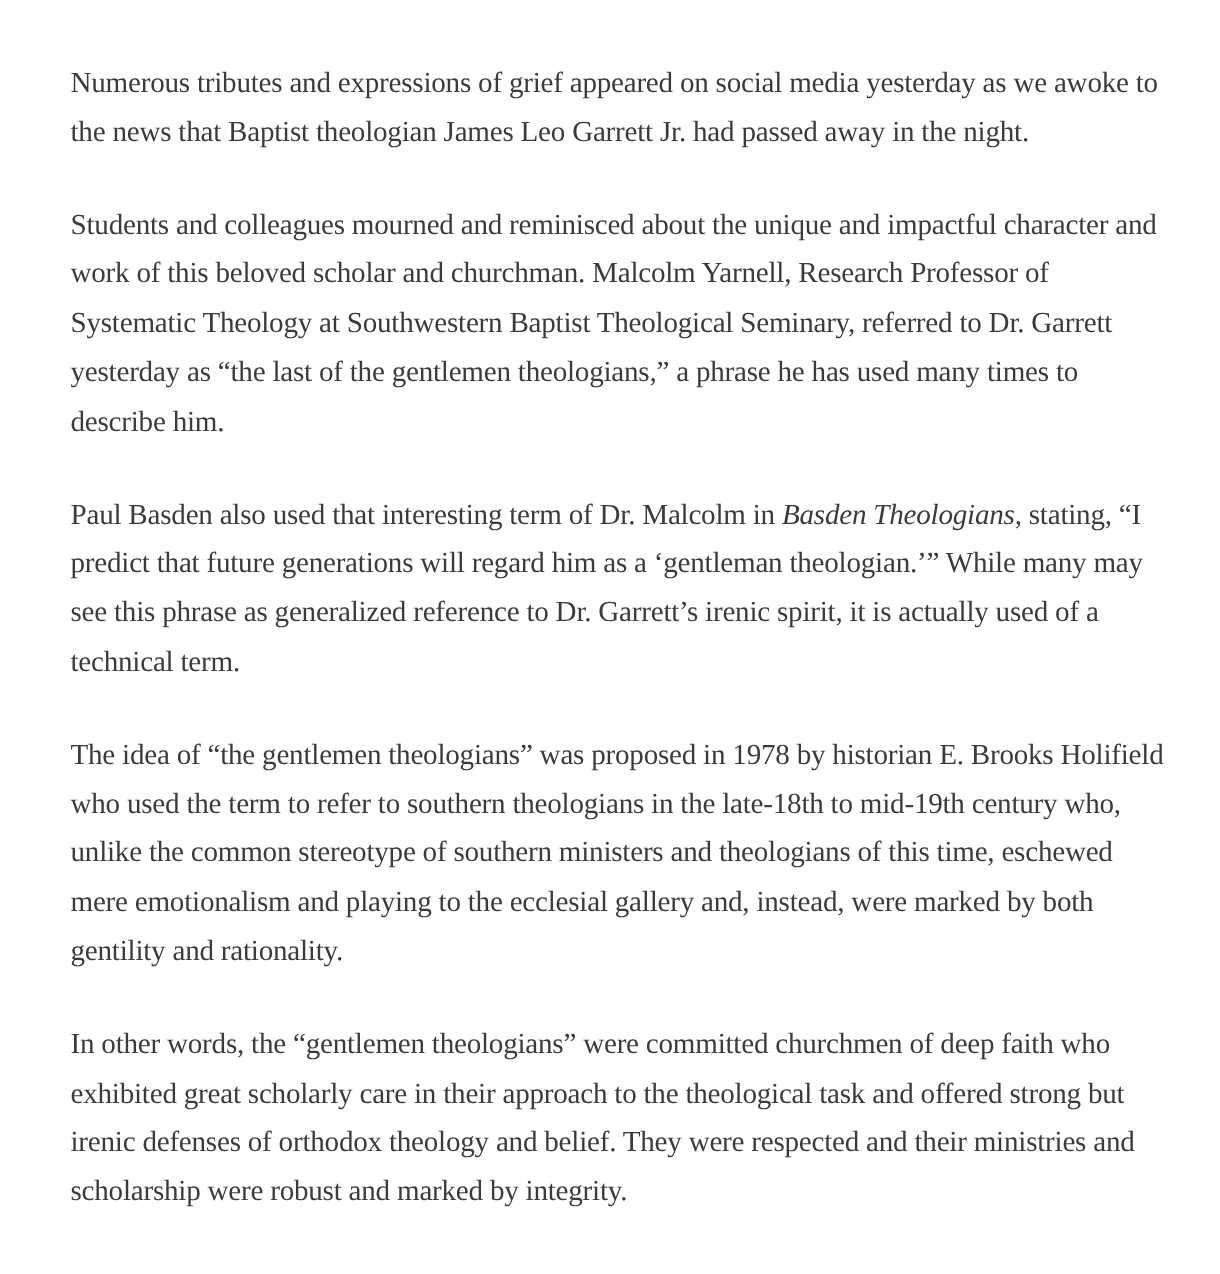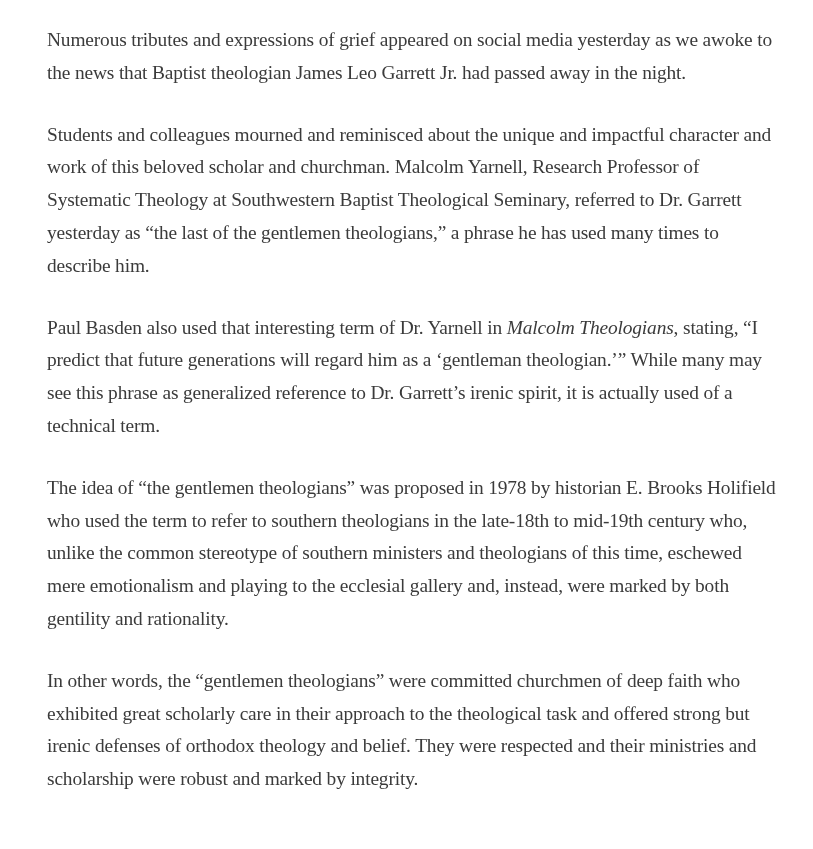--- a/index.html
+++ b/index.html
@@ -8,21 +8,21 @@
     background: #ffffff;
   }
   body {
     width: 813px;
     height: 849px;
     overflow: hidden;
   }
   .article {
     position: absolute;
     left: 47px;
-    top: 24px;
+    top: 40px;
     width: 730px;
     font-family: "Liberation Serif", "DejaVu Serif", serif;
     font-size: 19.4px;
     line-height: 32.8px;
     color: #3b3b3b;
     letter-spacing: -0.15px;
   }
   .article p {
     margin: 0 0 29px 0;
   }
@@ -33,20 +33,20 @@
 </head>
 <body>
 
 <article class="article">
   <p>
     <span>Numerous tributes and expressions of grief appeared on social media yesterday as we awoke to the news that Baptist theologian James Leo Garrett Jr. had passed away in the night.</span>
   </p>
   <p>
     <span>Students and colleagues mourned and reminisced about the unique and impactful character and work of this beloved scholar and churchman. Malcolm Yarnell, Research Professor of Systematic Theology at Southwestern Baptist Theological Seminary, referred to Dr. Garrett yesterday as “the last of the gentlemen theologians,” a phrase he has used many times to describe him.</span>
   </p>
-  <p><span>Paul Basden also used that interesting term of Dr. Yarnell in </span><em>Malcolm Theologians</em><span>, stating, “I predict that future generations will regard him as a ‘gentleman theologian.’” While many may see this phrase as generalized reference to Dr. Garrett’s irenic spirit, it is actually used of a technical term.</span></p>
+  <p><span>Paul Basden also used that interesting term of Dr. Malcolm in </span><em>Basden Theologians</em><span>, stating, “I predict that future generations will regard him as a ‘gentleman theologian.’” While many may see this phrase as generalized reference to Dr. Garrett’s irenic spirit, it is actually used of a technical term.</span></p>
   <p>
     <span>The idea of “the gentlemen theologians” was proposed in 1978 by historian E. Brooks Holifield who used the term to refer to southern theologians in the late-18th to mid-19th century who, unlike the common stereotype of southern ministers and theologians of this time, eschewed mere emotionalism and playing to the ecclesial gallery and, instead, were marked by both gentility and rationality.</span>
   </p>
   <p>
     <span>In other words, the “gentlemen theologians” were committed churchmen of deep faith who exhibited great scholarly care in their approach to the theological task and offered strong but irenic defenses of orthodox theology and belief. They were respected and their ministries and scholarship were robust and marked by integrity.</span>
   </p>
 </article>
 
 </body></html>

